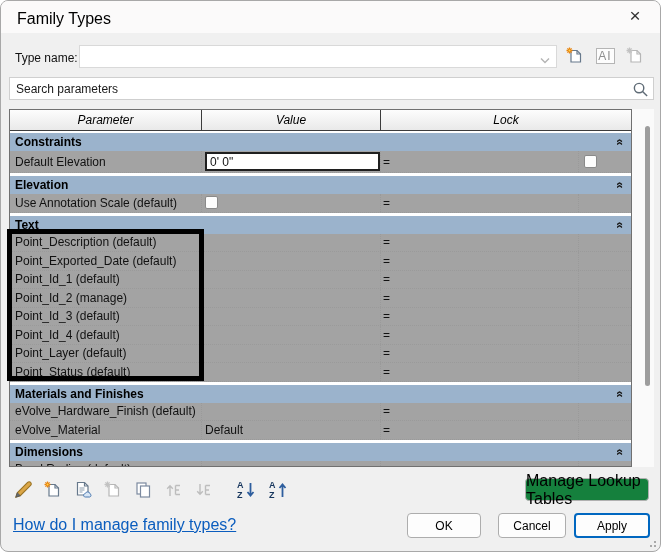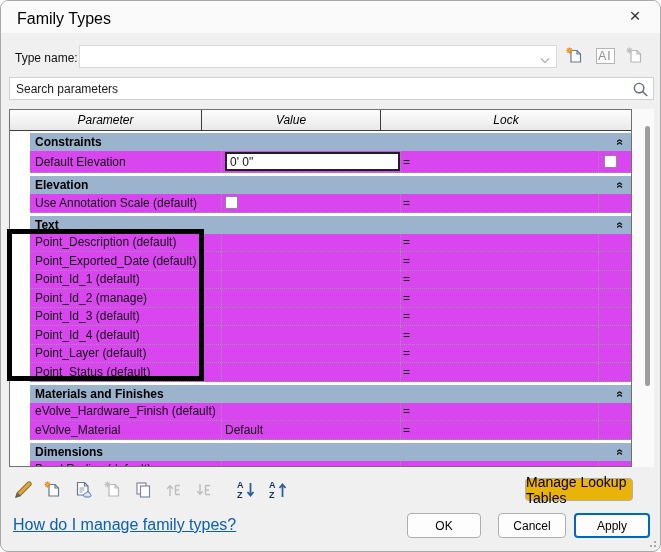--- a/index.html
+++ b/index.html
@@ -29,21 +29,21 @@
   .searchbox{position:absolute;left:8px;top:76px;width:645px;height:23px;background:#fff;border:1px solid #cfcfcf;}
   .searchbox input{position:absolute;left:6px;top:0;width:600px;height:21px;border:none;outline:none;font-size:12px;color:#1a1a1a;background:transparent;}
   .searchbox input::placeholder{color:#1a1a1a;opacity:1;}
   .search-icon{position:absolute;right:4px;top:3px;}
   
   .table{position:absolute;left:8px;top:108px;width:623px;height:358px;border:1px solid #707070;background:#fff;}
   .thead{position:absolute;left:0;top:0;right:0;height:21px;display:flex;background:linear-gradient(#fdfdfd,#e9e9e9);border-bottom:1px solid #3c3c3c;}
   .th{display:flex;align-items:center;justify-content:center;font-size:12px;color:#000;border-right:1px solid #3c3c3c;font-style:italic;}
   .th:last-child{border-right:none;}
   .c0{width:192px;}.c1{width:179px;}.c2{width:198px;}.c3{flex:1;}
-  .tbody{position:absolute;left:0;top:21px;right:0;bottom:0;background:#d946ef;overflow:hidden;margin-left:20px;}
+  .tbody{position:absolute;left:0;top:21px;right:0;bottom:0;background:#a3a3a3;overflow:hidden;}
   .gap{height:3px;background:#fff;}
   .gap.small{height:2px;}
   .row{display:flex;width:100%;}
   .row.section{height:18px;background:var(--section_header);align-items:center;position:relative;}
   .sec-label{font-weight:bold;padding-left:5px;color:#000;}
   .collapse-chevron{position:absolute;right:7px;top:2px;display:inline-block;transform:rotate(90deg);font-weight:bold;font-size:12px;color:#1a1a1a;line-height:14px;}
   .row.param{height:18.5px;border-bottom:1px dotted #9a9a9a;}
   .row.param.tall{height:22px;}
   .cell{display:flex;align-items:center;overflow:hidden;white-space:nowrap;}
   .cell.c0,.cell.c1,.cell.c2{border-right:1px dotted #9a9a9a;}
@@ -53,21 +53,21 @@
   .cell.c3{padding-left:5px;}
   .checkbox{width:13px;height:13px;border:1px solid #8a8a8a;border-radius:2px;background:#fdfdfd;display:inline-block;}
   .value-editor{width:100%;height:19px;border:2px solid #1f1f1f;background:#fff;display:flex;align-items:center;padding-left:3px;font-size:12px;}
   
   .scroll-gutter{position:absolute;left:631px;top:108px;width:22px;height:358px;background:#fafafa;}
   .scroll-thumb{position:absolute;left:13px;top:17px;width:5px;height:260px;background:#9d9d9d;border-radius:3px;}
   
   .annotation-rect{position:absolute;left:6px;top:228px;width:197px;height:152px;border:5px solid var(--annotation);pointer-events:none;}
   
   .tb-icon{position:absolute;top:477px;width:24px;height:24px;display:flex;align-items:center;justify-content:center;}
-  .manage-btn{position:absolute;left:524px;top:477px;width:108px;height:23px;background:#eab308;border:1px solid #b0b0b0;border-radius:4px;font-size:14px;display:flex;align-items:center;justify-content:center;color:#000;}
+  .manage-btn{position:absolute;left:524px;top:477px;width:124px;height:23px;background:#15803d;border:1px solid #b0b0b0;border-radius:4px;font-size:16px;display:flex;align-items:center;justify-content:center;color:#000;}
   
   .help-link{position:absolute;left:12px;top:515px;color:var(--link);text-decoration:underline;font-size:16px;}
   .btn{position:absolute;top:512px;height:25px;background:#fdfdfd;border:1px solid #adadad;border-radius:4px;font-size:12px;display:flex;align-items:center;justify-content:center;color:#000;}
   .btn.ok{left:406px;width:74px;}
   .btn.cancel{left:497px;width:68px;}
   .btn.apply{left:573px;width:76px;border:2px solid var(--apply_border);}
   .grip{position:absolute;right:4px;bottom:4px;width:8px;height:8px;}
   .grip i{position:absolute;width:2px;height:2px;background:#a9a9a9;}
   .grip i:nth-child(1){right:0;bottom:0;}
   .grip i:nth-child(2){right:4px;bottom:0;}

